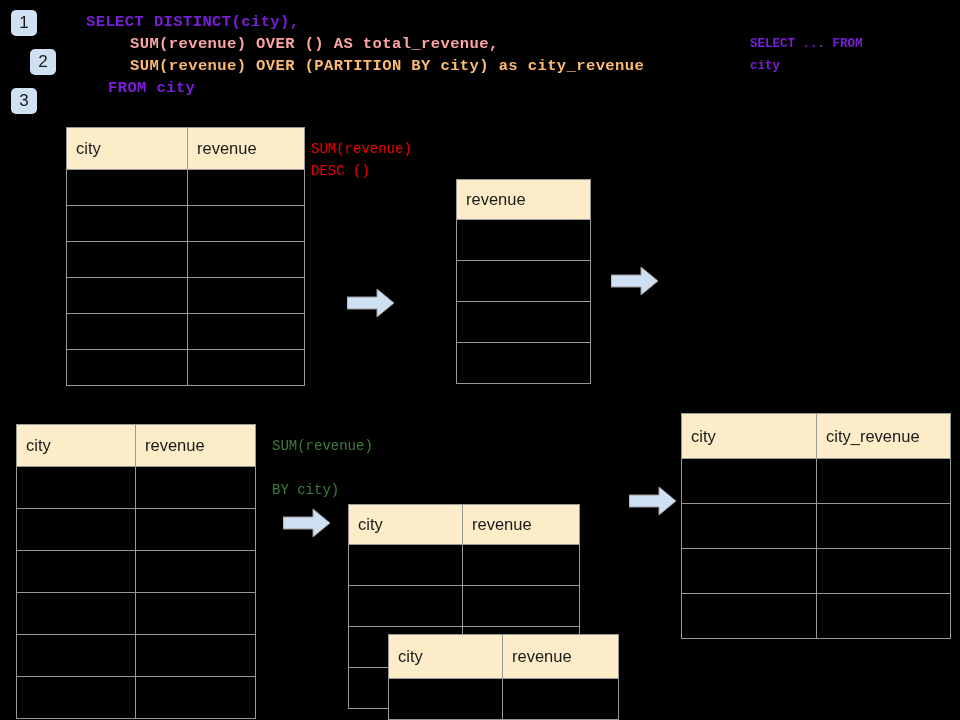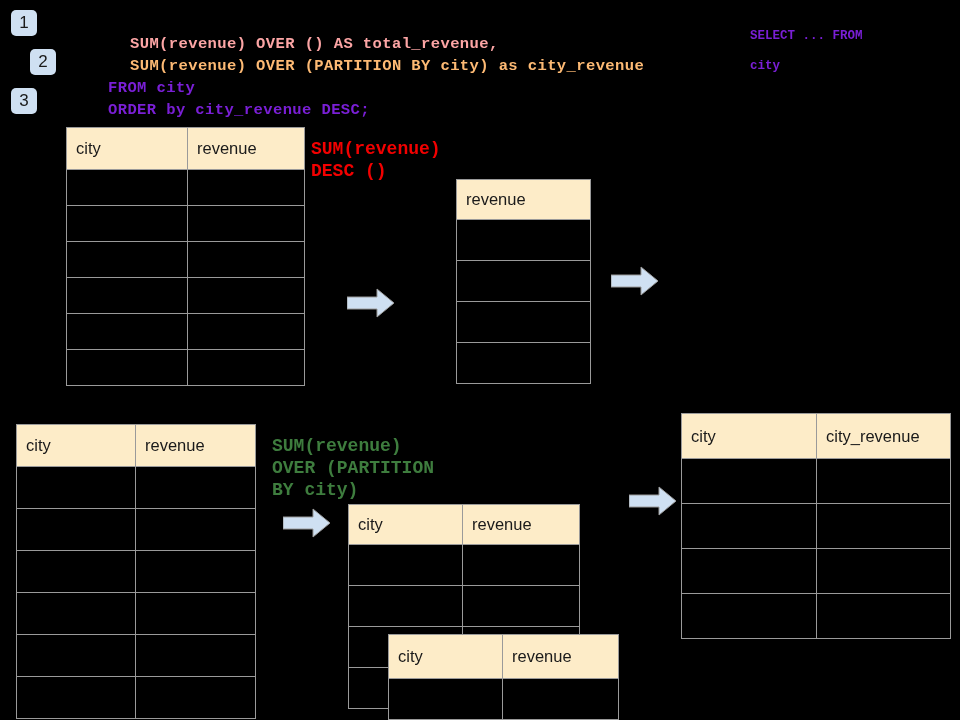--- a/index.html
+++ b/index.html
@@ -51,22 +51,22 @@
     font-weight: bold;
     white-space: pre;
     line-height: 19px;
     color: #7a1fd6;
   }
 
   
   .annot {
     position: absolute;
     font-family: "Liberation Mono", monospace;
-    font-size: 18px;
-    font-weight: bold;
+    font-size: 14px;
+    font-weight: normal;
     white-space: pre;
     line-height: 22px;
   }
   .annot.red   { color: #f20000; }
   .annot.green { color: #3e7d3e; }
 
   
   .tbl {
     position: absolute;
     border-collapse: collapse;
@@ -96,33 +96,32 @@
 </style>
 </head>
 <body>
 
 <div id="canvas">
 
   <div class="badge" style="left:11px;  top:10px;">1</div>
   <div class="badge" style="left:30px;  top:49px;">2</div>
   <div class="badge" style="left:11px;  top:88px;">3</div>
 
+  <div class="code c-purple" style="left:86px; top:12px;">SELECT DISTINCT(city),</div>
   <div class="code c-red" style="left:130px; top:34px;">SUM(revenue) OVER () AS total_revenue,</div>
   <div class="code c-green" style="left:130px; top:56px;">SUM(revenue) OVER (PARTITION BY city) as city_revenue</div>
   <div class="code c-purple" style="left:108px; top:78px;">FROM city</div>
-  <div class="code c-purple" style="left:108px; top:100px;">ORDER by city_revenue DESC;</div>
-
-  <div class="code-small" style="left:750px; top:27px;">SELECT ... FROM</div>
+
+  <div class="code-small" style="left:750px; top:35px;">SELECT ... FROM</div>
   <div class="code-small" style="left:750px; top:57px;">city</div>
 
   <div class="annot red" style="left:311px; top:138px;">SUM(revenue)</div>
   <div class="annot red" style="left:311px; top:160px;">DESC ()</div>
 
   <div class="annot green" style="left:272px; top:435px;">SUM(revenue)</div>
-  <div class="annot green" style="left:272px; top:457px;">OVER (PARTITION</div>
   <div class="annot green" style="left:272px; top:479px;text-align:right;">BY city)</div>
 
   <table class="tbl" style="left:66px; top:127px; width:238px;">
     <colgroup>
         <col style="width:121px">
         <col style="width:117px">
       </colgroup>
     <thead>
       <tr>
         <th style="height:41px;">city</th>

